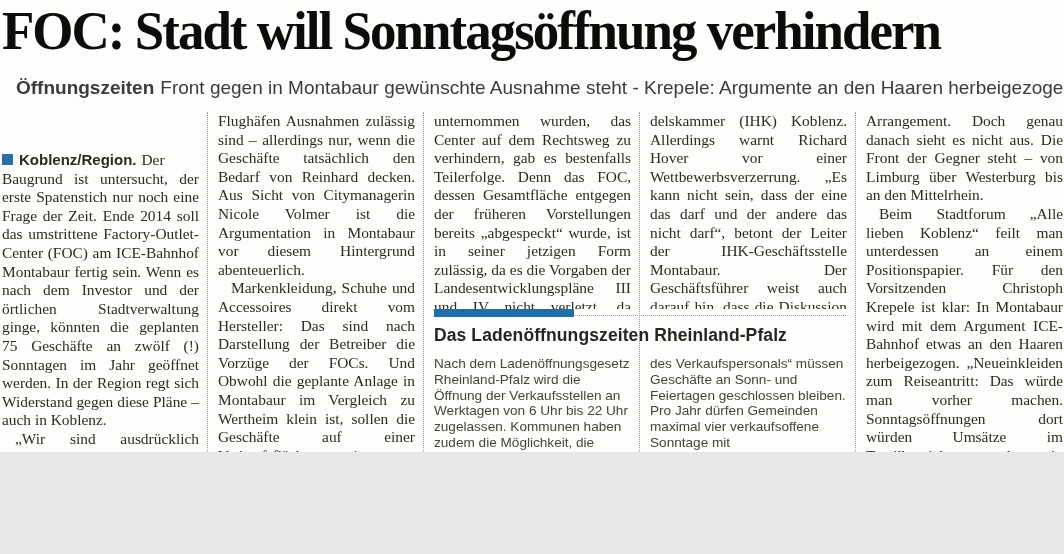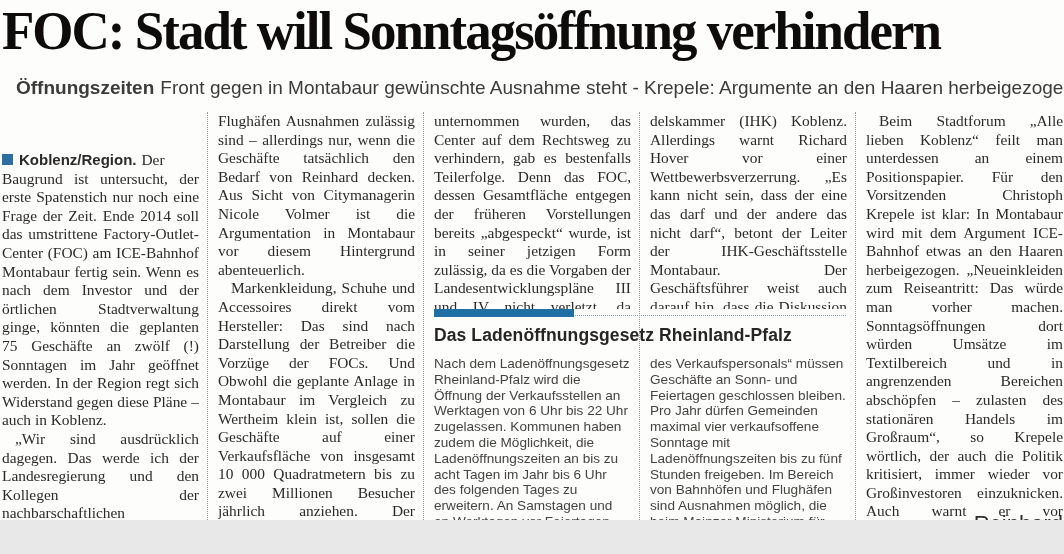--- a/index.html
+++ b/index.html
@@ -1,19 +1,19 @@
 <!DOCTYPE html>
 <html lang="de"><head>
 <meta charset="utf-8">
 <style>
   * { margin: 0; padding: 0; box-sizing: border-box; }
   html,body { background:#e8e8e8; }
   .page {
     position: relative;
-    width: 1064px; height: 520px;
+    width: 1064px; height: 452px;
     margin: 0 auto;
     background: #fdfdfb;
     overflow: hidden;
     font-family: "Liberation Serif", serif;
     color: #2b2a27;
   }
   .headline {
     position: absolute; left: 2px; top: 0px; width: 1062px;
     font-family: "Liberation Serif", serif;
     font-weight: bold;
@@ -111,29 +111,30 @@
 
   <div class="col c3">
     <p>unternommen wurden, das Center auf dem Rechtsweg zu verhindern, gab es bestenfalls Teilerfolge. Denn das FOC, dessen Gesamtfläche entgegen der früheren Vorstellungen bereits „abgespeckt“ wurde, ist in seiner jetzigen Form zulässig, da es die Vorgaben der Landesentwicklungspläne III und IV nicht verletzt, da Montabaur den Status eines Mittelzentrums hat. Das bestätigt auch die Industrie- und Han-</p>
   </div>
 
   <div class="col c4">
     <p>delskammer (IHK) Koblenz. Allerdings warnt Richard Hover vor einer Wettbewerbsverzerrung. „Es kann nicht sein, dass der eine das darf und der andere das nicht darf“, betont der Leiter der IHK-Geschäftsstelle Montabaur. Der Geschäftsführer weist auch darauf hin, dass die Diskussion emotional aufgeheizt ist. Er vermisst zudem, dass die Akteure zu wenig miteinander sprechen, und hofft auf ein</p>
   </div>
 
   <div class="col c5">
+    <p>Arrangement. Doch genau danach sieht es nicht aus. Die Front der Gegner steht – von Limburg über Westerburg bis an den Mittelrhein.</p>
     <p class="indent">Beim Stadtforum „Alle lieben Koblenz“ feilt man unterdessen an einem Positionspapier. Für den Vorsitzenden Christoph Krepele ist klar: In Montabaur wird mit dem Argument ICE-Bahnhof etwas an den Haaren herbeigezogen. „Neueinkleiden zum Reiseantritt: Das würde man vorher machen. Sonntagsöffnungen dort würden Umsätze im Textilbereich und in angrenzenden Bereichen abschöpfen – zulasten des stationären Handels im Großraum“, so Krepele wörtlich, der auch die Politik kritisiert, immer wieder vor Großinvestoren einzuknicken. Auch warnt er vor Sonderrechten für ausländische Betreiber, die zunehmend auf den deutschen Markt drängen. Das hat für Christoph Krepele vor allem einen Grund: In anderen Ländern haben FOCs ihre einstige Magnetwirkung längst verloren.</p>
     <div class="byline">Reinhard Kallenbach</div>
   </div>
 
   <div class="infobox">
     <div class="infobox-rule">
       <div class="accent-bar"></div>
     </div>
-    <div class="infobox-title">Das Ladenöffnungsgesetz Rheinland-Pfalz</div>
+    <div class="infobox-title">Das Ladenöffnungszeiten Rheinland-Pfalz</div>
     <div class="infobox-cols">
       <div class="infobox-col">
         <p>Nach dem Ladenöffnungsgesetz Rheinland-Pfalz wird die Öffnung der Verkaufsstellen an Werktagen von 6 Uhr bis 22 Uhr zugelassen. Kommunen haben zudem die Möglichkeit, die Ladenöffnungszeiten an bis zu acht Tagen im Jahr bis 6 Uhr des folgenden Tages zu erweitern. An Samstagen und an Werktagen vor Feiertagen gilt dies grundsätzlich nur bis 24 Uhr.</p>
 
       </div>
       <div class="infobox-col">
         <p><span>des Verkaufspersonals“ müssen Geschäfte an Sonn- und Feiertagen geschlossen bleiben. Pro Jahr dürfen Gemeinden maximal vier verkaufsoffene Sonntage mit Ladenöffnungszeiten bis zu fünf Stunden freigeben. Im Bereich von Bahnhöfen und Flughäfen sind Ausnahmen möglich, die beim Mainzer Ministerium für Arbeit, Soziales und Demografie beantragt werden müssen. Der Vollzug des Gesetzes liegt bei den Kommunen.</span> </p>
       </div>
     </div>
   </div>

